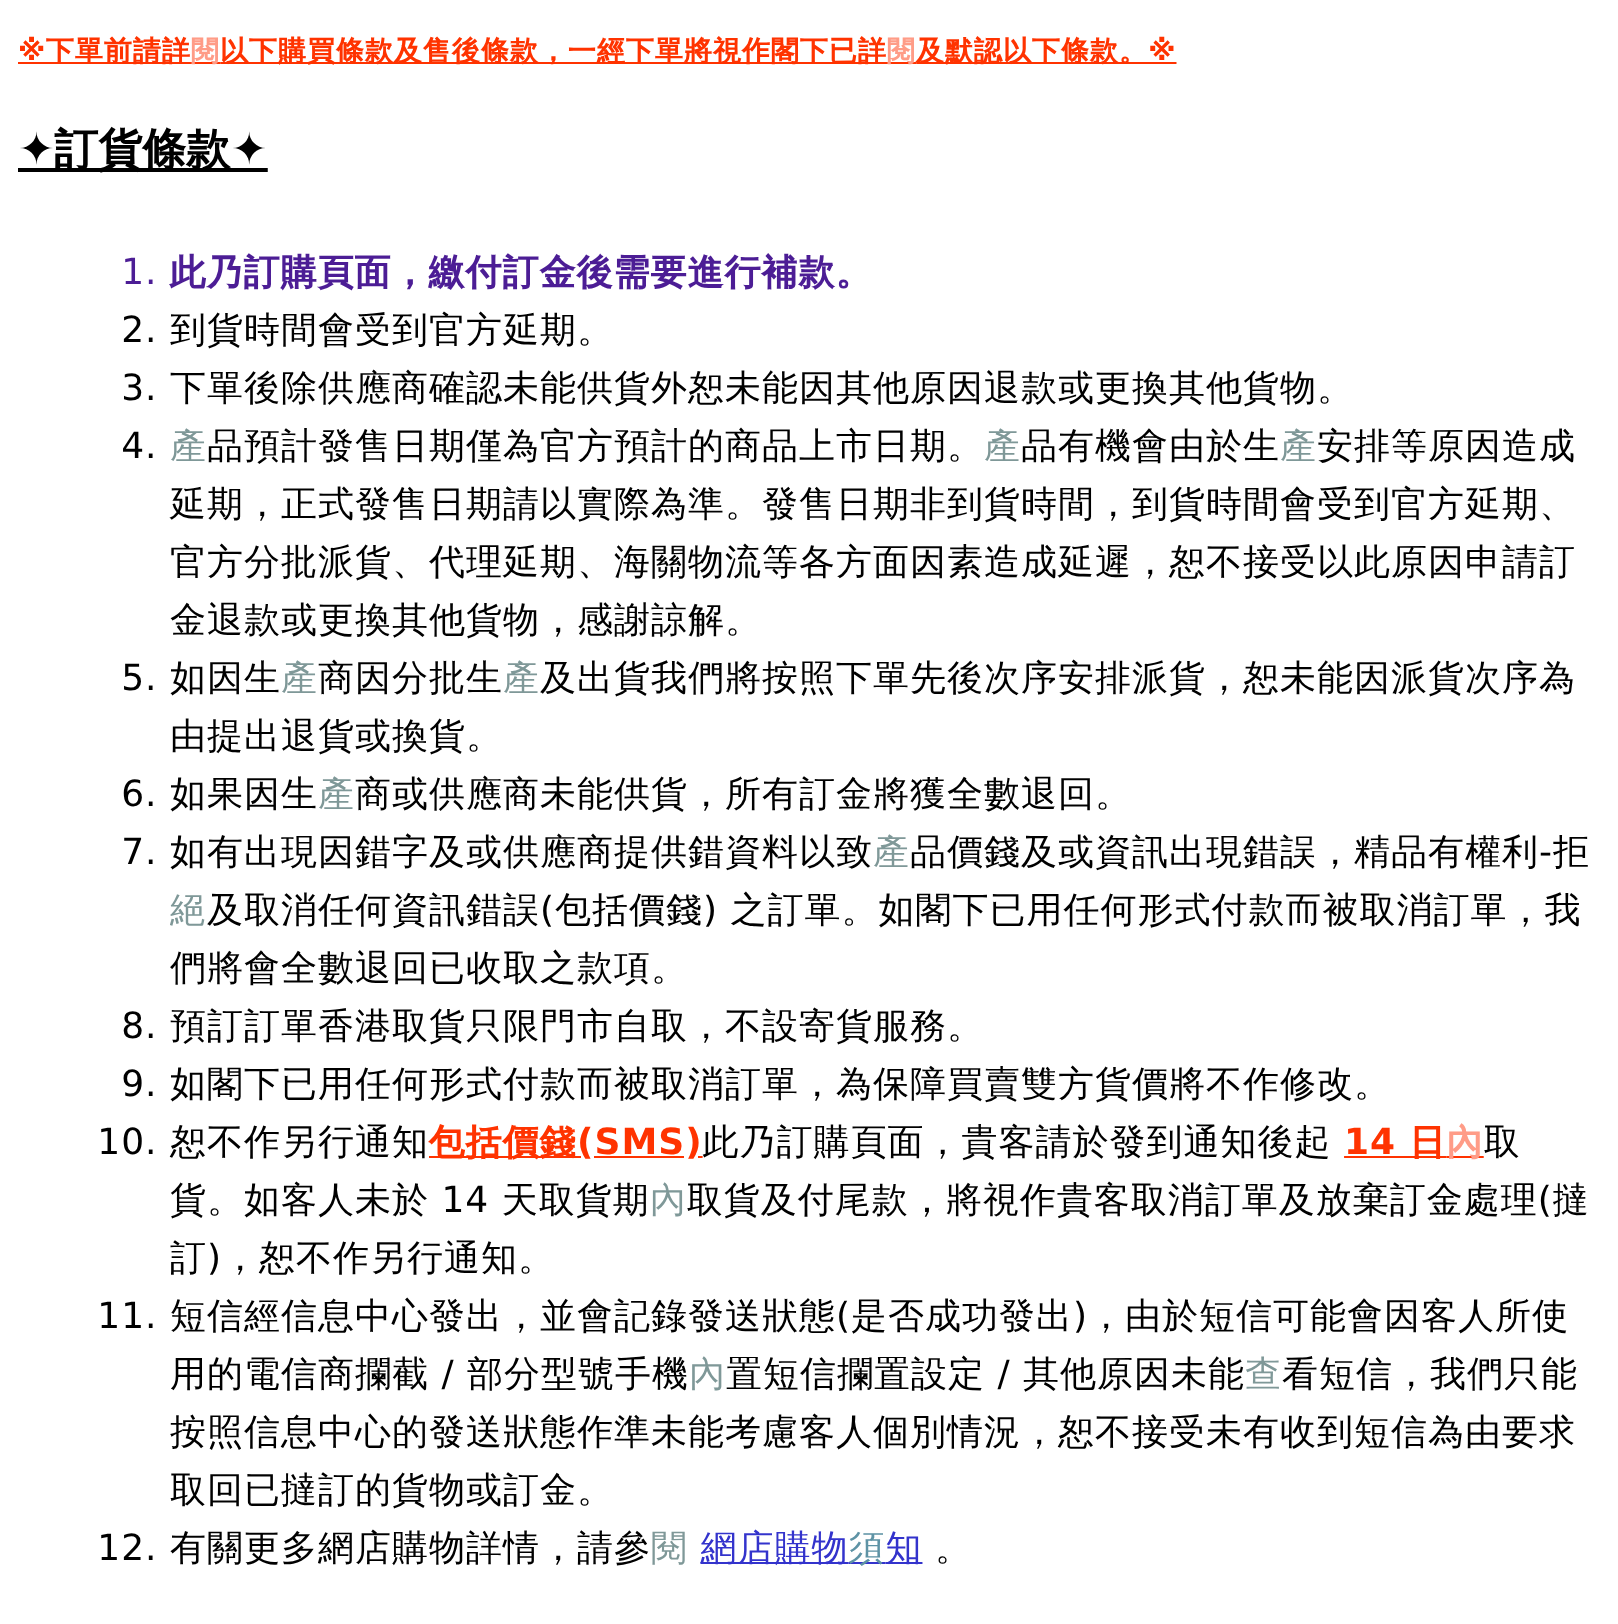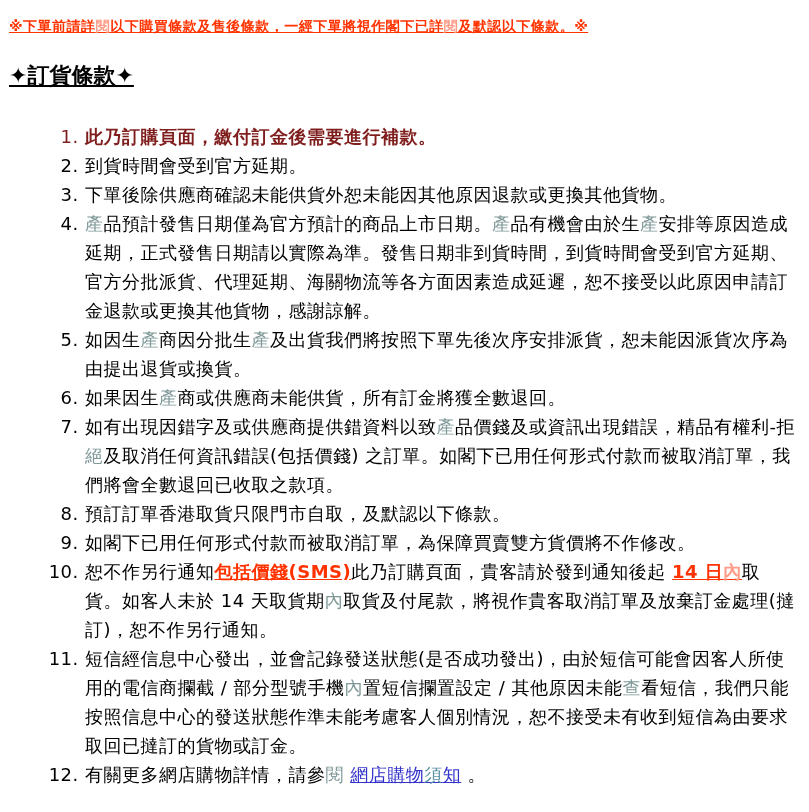--- a/index.html
+++ b/index.html
@@ -16,21 +16,21 @@
   .heading {
     margin-top:27px; font-size:22px; line-height:22px;
     font-weight:bold; color:#000000; text-decoration:underline;
   }
   ol.terms {
     margin:35px 0 0 0; padding:0 0 0 76px;
     width:712px; box-sizing:content-box;
     font-size:18px; line-height:29px; letter-spacing:0.5px;
   }
   ol.terms li { margin:0; padding:0; }
-  .c-red { color:#7f1d1d; }
+  .c-red { color:#4c1d95; }
   .seg-bold { font-weight:bold; }
   .seg-redu { color:#FF3300; font-weight:bold; text-decoration:underline; }
   .seg-link { color:#3333CC; text-decoration:underline; cursor:pointer; }
   
   .fb { color:#7f9898; }
   .title .fb, .seg-redu .fb, .c-red .fb { color:#ff9c87; }
   .seg-link .fb { color:#5e93a5; }
 </style>
 </head>
 <body>
@@ -40,18 +40,18 @@
 <div class="heading">✦訂貨條款✦</div>
 
 <ol class="terms">
     <li class="c-red"><span class="seg-bold">此乃訂購頁面，繳付訂金後需要進行補款。</span></li>
     <li><span>到貨時間會受到官方延期。</span></li>
     <li><span>下單後除供應商確認未能供貨外恕未能因其他原因退款或更換其他貨物。</span></li>
     <li><span><span class="fb">產</span>品預計發售日期僅為官方預計的商品上市日期。<span class="fb">產</span>品有機會由於生<span class="fb">產</span>安排等原因造成延期，正式發售日期請以實際為準。發售日期非到貨時間，到貨時間會受到官方延期、官方分批派貨、代理延期、海關物流等各方面因素造成延遲，恕不接受以此原因申請訂金退款或更換其他貨物，感謝諒解。</span></li>
     <li><span>如因生<span class="fb">產</span>商因分批生<span class="fb">產</span>及出貨我們將按照下單先後次序安排派貨，恕未能因派貨次序為由提出退貨或換貨。</span></li>
     <li><span>如果因生<span class="fb">產</span>商或供應商未能供貨，所有訂金將獲全數退回。</span></li>
     <li><span>如有出現因錯字及或供應商提供錯資料以致<span class="fb">產</span>品價錢及或資訊出現錯誤，精品有權利-拒<span class="fb">絕</span>及取消任何資訊錯誤(包括價錢) 之訂單。如閣下已用任何形式付款而被取消訂單，我們將會全數退回已收取之款項。</span></li>
-    <li><span>預訂訂單香港取貨只限門市自取，及默認以下條款。</span></li>
+    <li><span>預訂訂單香港取貨只限門市自取，不設寄貨服務。</span></li>
     <li><span>如閣下已用任何形式付款而被取消訂單，為保障買賣雙方貨價將不作修改。</span></li>
     <li><span>恕不作另行通知</span><span class="seg-redu">包括價錢(SMS)</span><span>此乃訂購頁面，貴客請於發到通知後起 </span><span class="seg-redu">14 日<span class="fb">內</span></span><span>取貨。如客人未於 14 天取貨期<span class="fb">內</span>取貨及付尾款，將視作貴客取消訂單及放棄訂金處理(撻訂)，恕不作另行通知。</span></li>
     <li><span>短信經信息中心發出，並會記錄發送狀態(是否成功發出)，由於短信可能會因客人所使用的電信商攔截 / 部分型號手機<span class="fb">內</span>置短信攔置設定 / 其他原因未能<span class="fb">查</span>看短信，我們只能按照信息中心的發送狀態作準未能考慮客人個別情況，恕不接受未有收到短信為由要求取回已撻訂的貨物或訂金。</span></li>
     <li><span>有關更多網店購物詳情，請參<span class="fb">閱</span> </span><a class="seg-link" href="#">網店購物<span class="fb">須</span>知</a><span> 。</span></li>
   </ol>
 
 </body></html>

